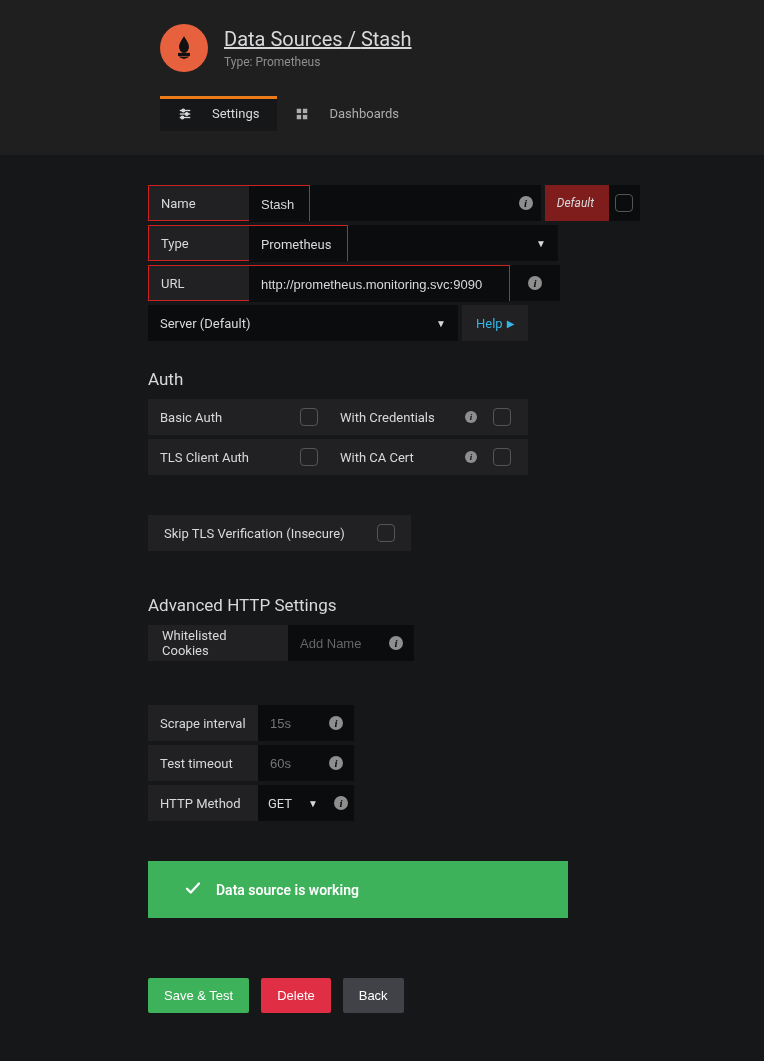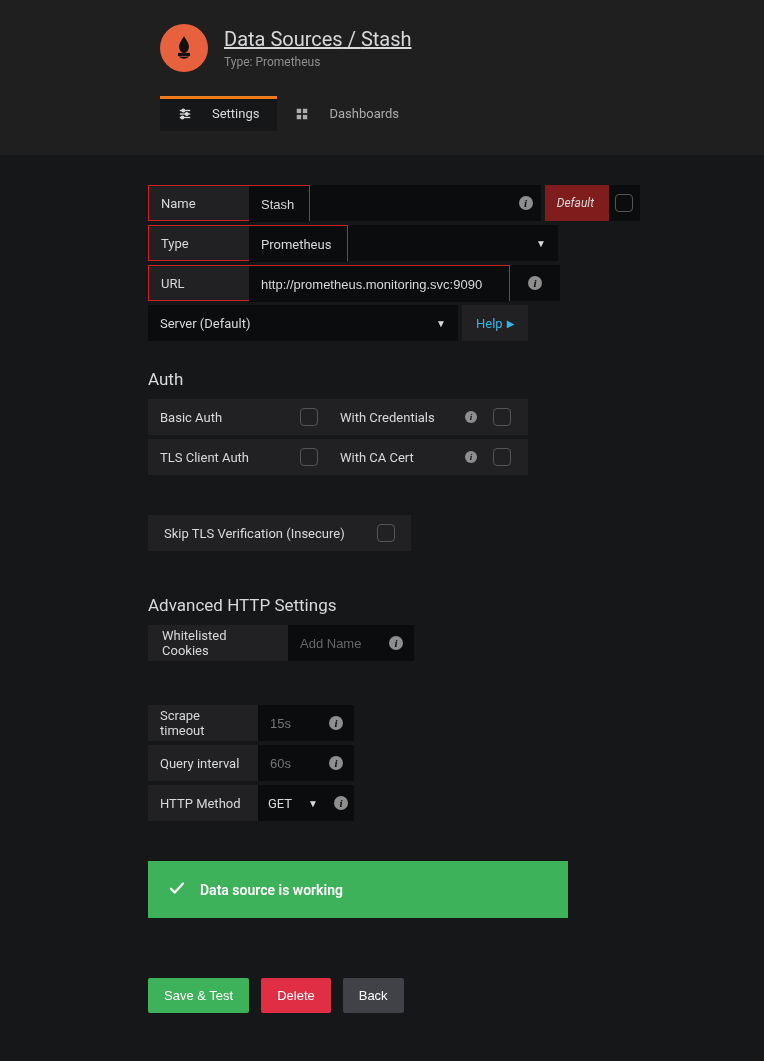--- a/index.html
+++ b/index.html
@@ -90,21 +90,21 @@
   .cookies-input { background:#0b0c0e; border:none; color:#d8d9da; padding:0 12px; width:90px; font-size:13px; outline:none; }
   .cookies-input::placeholder{color:#666;}
 
   .small-row { display:flex; height:36px; margin-top:4px; }
   .small-label { background:#212124; width:110px; padding:0 12px; display:flex; align-items:center; font-size:13px; }
   .small-input { background:#0b0c0e; border:none; width:60px; color:#666; padding:0 12px; font-size:13px; outline:none; }
   .small-select { background:#0b0c0e; width:70px; color:#d8d9da; padding:0 10px; display:flex; align-items:center; justify-content:space-between; cursor:pointer; font-size:13px; gap:8px;}
 
   .alert {
     background:#3eb15b; color:#fff; display:flex; align-items:center;
-    gap:14px; padding:18px 20px; margin-top:40px; font-weight:600; font-size:14px;
+    gap:14px; padding:18px 36px; margin-top:40px; font-weight:600; font-size:14px;
     width:420px;
   }
   .alert svg { width:18px; height:18px; }
 
   .btn-row { display:flex; gap:12px; margin-top:60px; }
   .btn {
     border:none; padding:10px 16px; font-size:13px; font-weight:500;
     cursor:pointer; color:#fff; border-radius:2px;
   }
   .btn-green { background:#3eb15b; }
@@ -261,28 +261,28 @@
     <div class="cookies-label">Whitelisted Cookies</div>
     <input class="cookies-input" placeholder="Add Name" style="">
     <div class="info-icon" style="width:36px;">
         <div class="info-circle">i</div>
       </div>
   </div>
 
   <div style="height:40px;"></div>
 
   <div class="small-row">
-    <div class="small-label">Scrape timeout</div>
+    <div class="small-label">Scrape interval</div>
     <input class="small-input" placeholder="15s" style="">
     <div class="info-icon" style="width:36px;">
         <div class="info-circle">i</div>
       </div>
   </div>
   <div class="small-row">
-    <div class="small-label">Query interval</div>
+    <div class="small-label">Test timeout</div>
     <input class="small-input" placeholder="60s" style="">
     <div class="info-icon" style="width:36px;">
         <div class="info-circle">i</div>
       </div>
   </div>
   <div class="small-row">
     <div class="small-label">HTTP Method</div>
     <div class="small-select">
       <span>GET</span>
       <span class="caret">▼</span>

